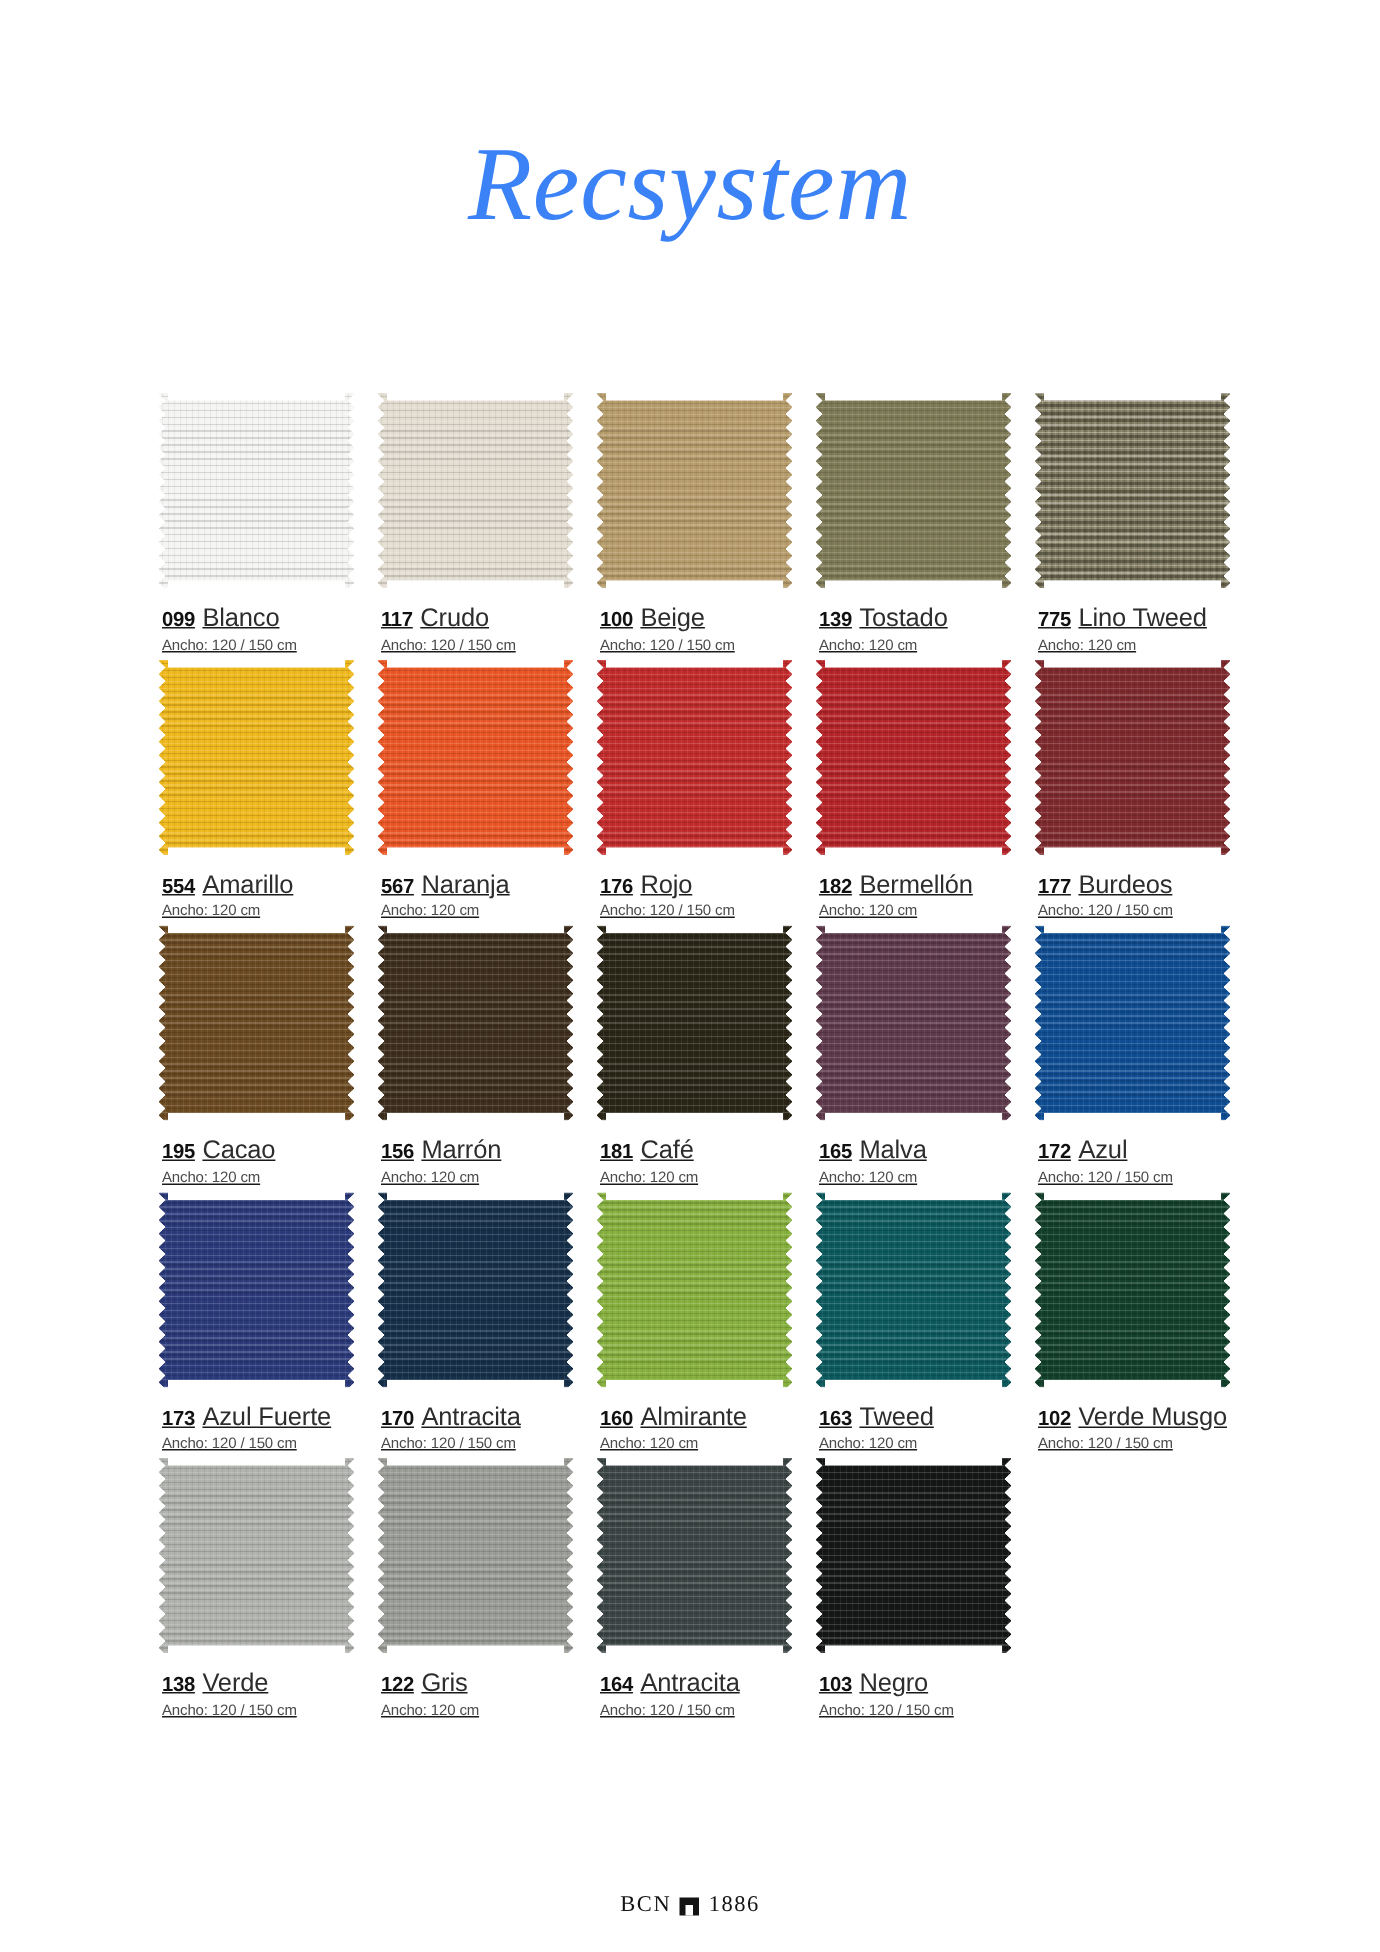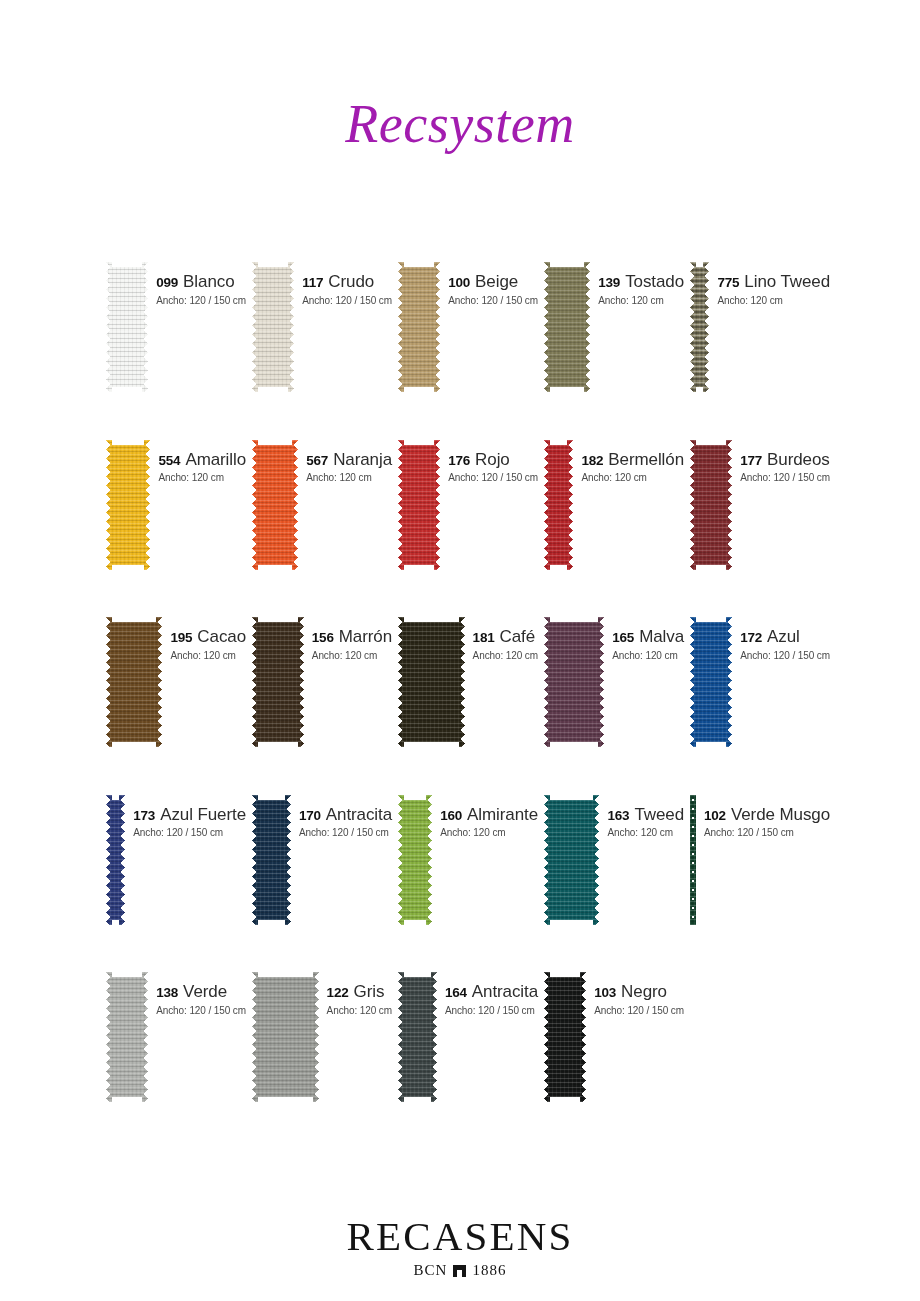--- a/index.html
+++ b/index.html
@@ -24,45 +24,46 @@
     width: 920px;
     height: 230px;
     display: flex;
     align-items: center;
     justify-content: center;
   }
   .brand-title {
     font-family: "Liberation Serif", "DejaVu Serif", serif;
     font-style: italic;
     font-weight: 400;
-    font-size: 54px;
+    font-size: 70px;
     letter-spacing: 0.5px;
-    color: #a21caf;
+    color: #3b82f6;
     margin: 0;
     padding-top: 18px;
     line-height: 1;
   }
 
   
   .swatch-grid {
     position: absolute;
     top: 262px;
     left: 100px;
     width: 730px;
     display: flex;
     flex-wrap: wrap;
     align-content: flex-start;
   }
   .swatch-cell {
     width: 146px;
     height: 177.5px;
     box-sizing: border-box;
     display: flex;
-    flex-direction: row;
+    flex-direction: column;
     align-items: flex-start;
+    text-decoration: underline;
   }
 
   
   .chip-wrap {
     width: 130px;
     height: 130px;
     position: relative;
     margin-left: 6px;
   }
   .chip {
@@ -504,19 +505,18 @@
         <div class="caption-line">
           <span class="swatch-code">103</span>
           <span class="swatch-name">Negro</span>
         </div>
         <span class="swatch-width">Ancho: 120 / 150 cm</span>
       </div>
     </div>
   </main>
 
 <footer class="page-footer">
-  <div class="footer-wordmark">RECASENS</div>
   <div class="footer-sub">
     <span>BCN</span>
     <span class="footer-mark"></span>
     <span>1886</span>
   </div>
 </footer>
 
 </body></html>

